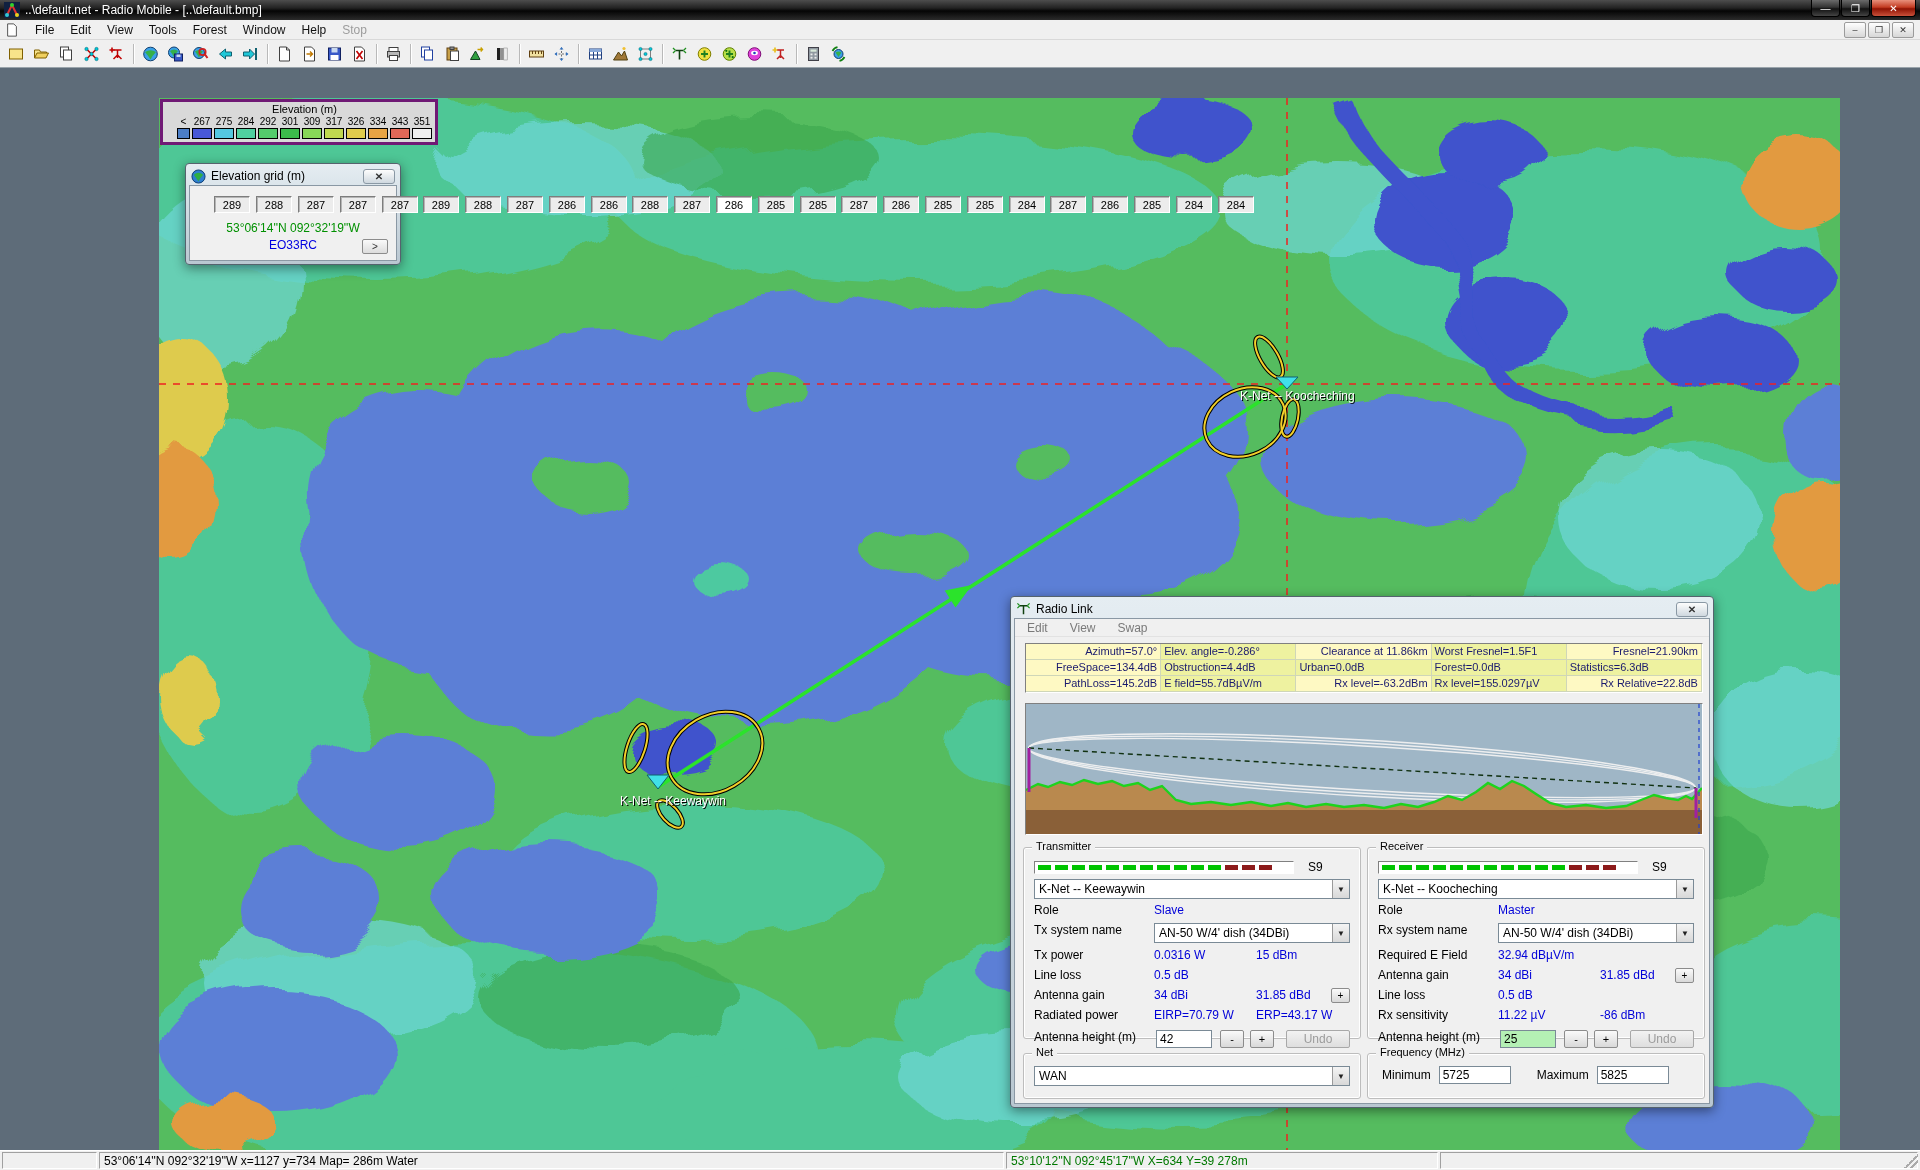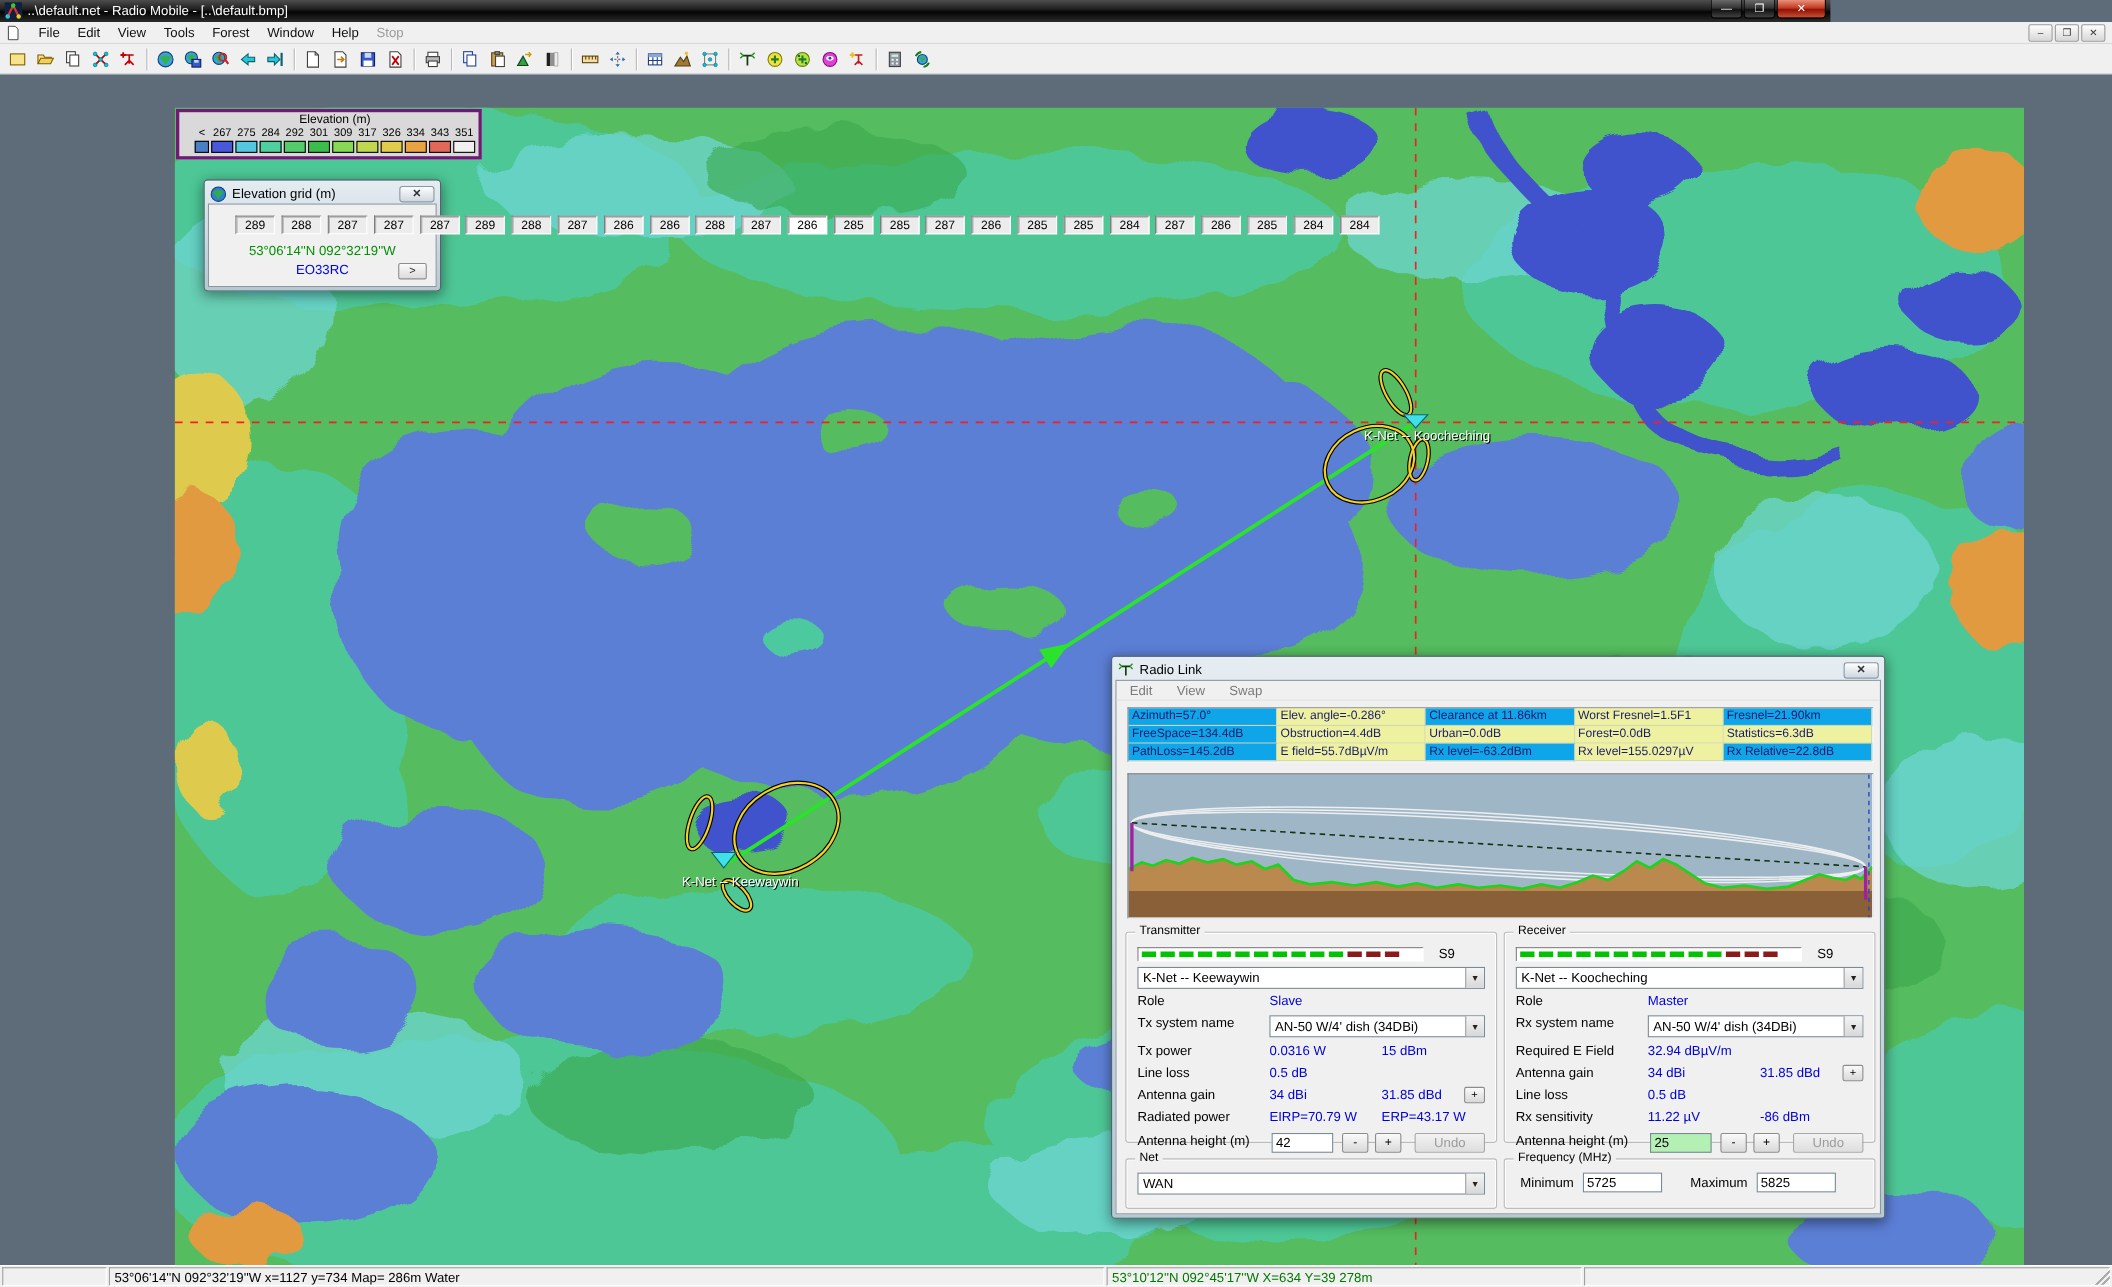--- a/index.html
+++ b/index.html
@@ -1,19 +1,19 @@
 <!DOCTYPE html>
 <html><head>
 <meta charset="utf-8">
 <style>
   * { margin:0; padding:0; box-sizing:border-box; }
   html,body { width:1920px; height:1170px; overflow:hidden; font-family:"Liberation Sans", sans-serif; background:#5e6c79; }
 
   
-  .titlebar { position:absolute; left:0; top:0; width:1664px; height:20px;
+  .titlebar { position:absolute; left:0; top:0; width:1920px; height:20px;
     background:linear-gradient(180deg,#4d4d4d 0%,#222 40%,#050505 55%,#2b2b2b 100%);
     display:flex; align-items:center; color:#fff; font-size:12px; }
   .titlebar .app-icon { width:16px; height:16px; margin:0 5px 0 4px; }
   .win-controls { position:absolute; right:4px; top:0; display:flex; }
   .win-btn { width:29px; height:17px; display:flex; align-items:center; justify-content:center;
     color:#fff; font-size:10px; border:1px solid #000; border-top:none;
     background:linear-gradient(#6a6a6a,#333 45%,#111 55%,#444); border-radius:0 0 4px 4px; margin-left:1px;}
   .win-btn.close { background:linear-gradient(#e8907c,#c33b22 45%,#8f1303 55%,#c9503a); width:45px; }
 
   
@@ -70,21 +70,21 @@
     font-size:10px; color:#333; display:flex; align-items:center; justify-content:center; border-radius:2px; }
 
   
   .rl-client { background:#f0f0f0; border:1px solid #8a98a4; position:relative; width:696px; height:486px; }
   .rl-menu { height:18px; display:flex; align-items:center; gap:22px; padding-left:12px; font-size:12px; color:#7a7a7a;
     border-bottom:1px solid #e2e2e2; }
   .rl-table { position:absolute; left:10px; top:24px; width:678px; border:1px solid; border-color:#808080 #fff #fff #808080; }
   .rl-trow { display:flex; }
   .rl-cell { width:135.2px; height:16px; font-size:11px; color:#1a1a6e; padding:1px 3px; white-space:nowrap; overflow:hidden;
     border-right:1px solid #cfd6b8; border-bottom:1px solid #cfd6b8; }
-  .rl-cell.g { background:#0ea5e9; }
+  .rl-cell.g { background:#fef9c3;text-align:right; }
   .rl-cell.y { background:#eef2a0; }
   .rl-chart { position:absolute; left:10px; top:84px; width:678px; height:132px; border:1px solid; border-color:#808080 #fff #fff #808080; background:#9fb6c6; }
 
   .group { position:absolute; border:1px solid #bdbdbd; border-radius:3px; box-shadow:inset 0 0 0 1px #fff; }
   .group-label { position:absolute; top:-8px; left:8px; background:#f0f0f0; padding:0 4px; font-size:11px; color:#000; }
 
   .meter-row { display:flex; align-items:center; margin:4px 0 0 0; }
   .meter { width:260px; height:13px; border:1px solid; border-color:#808080 #fff #fff #808080; background:#fff;
     display:flex; align-items:center; gap:4px; padding:0 3px; }
   .dash { width:13px; height:5px; }

